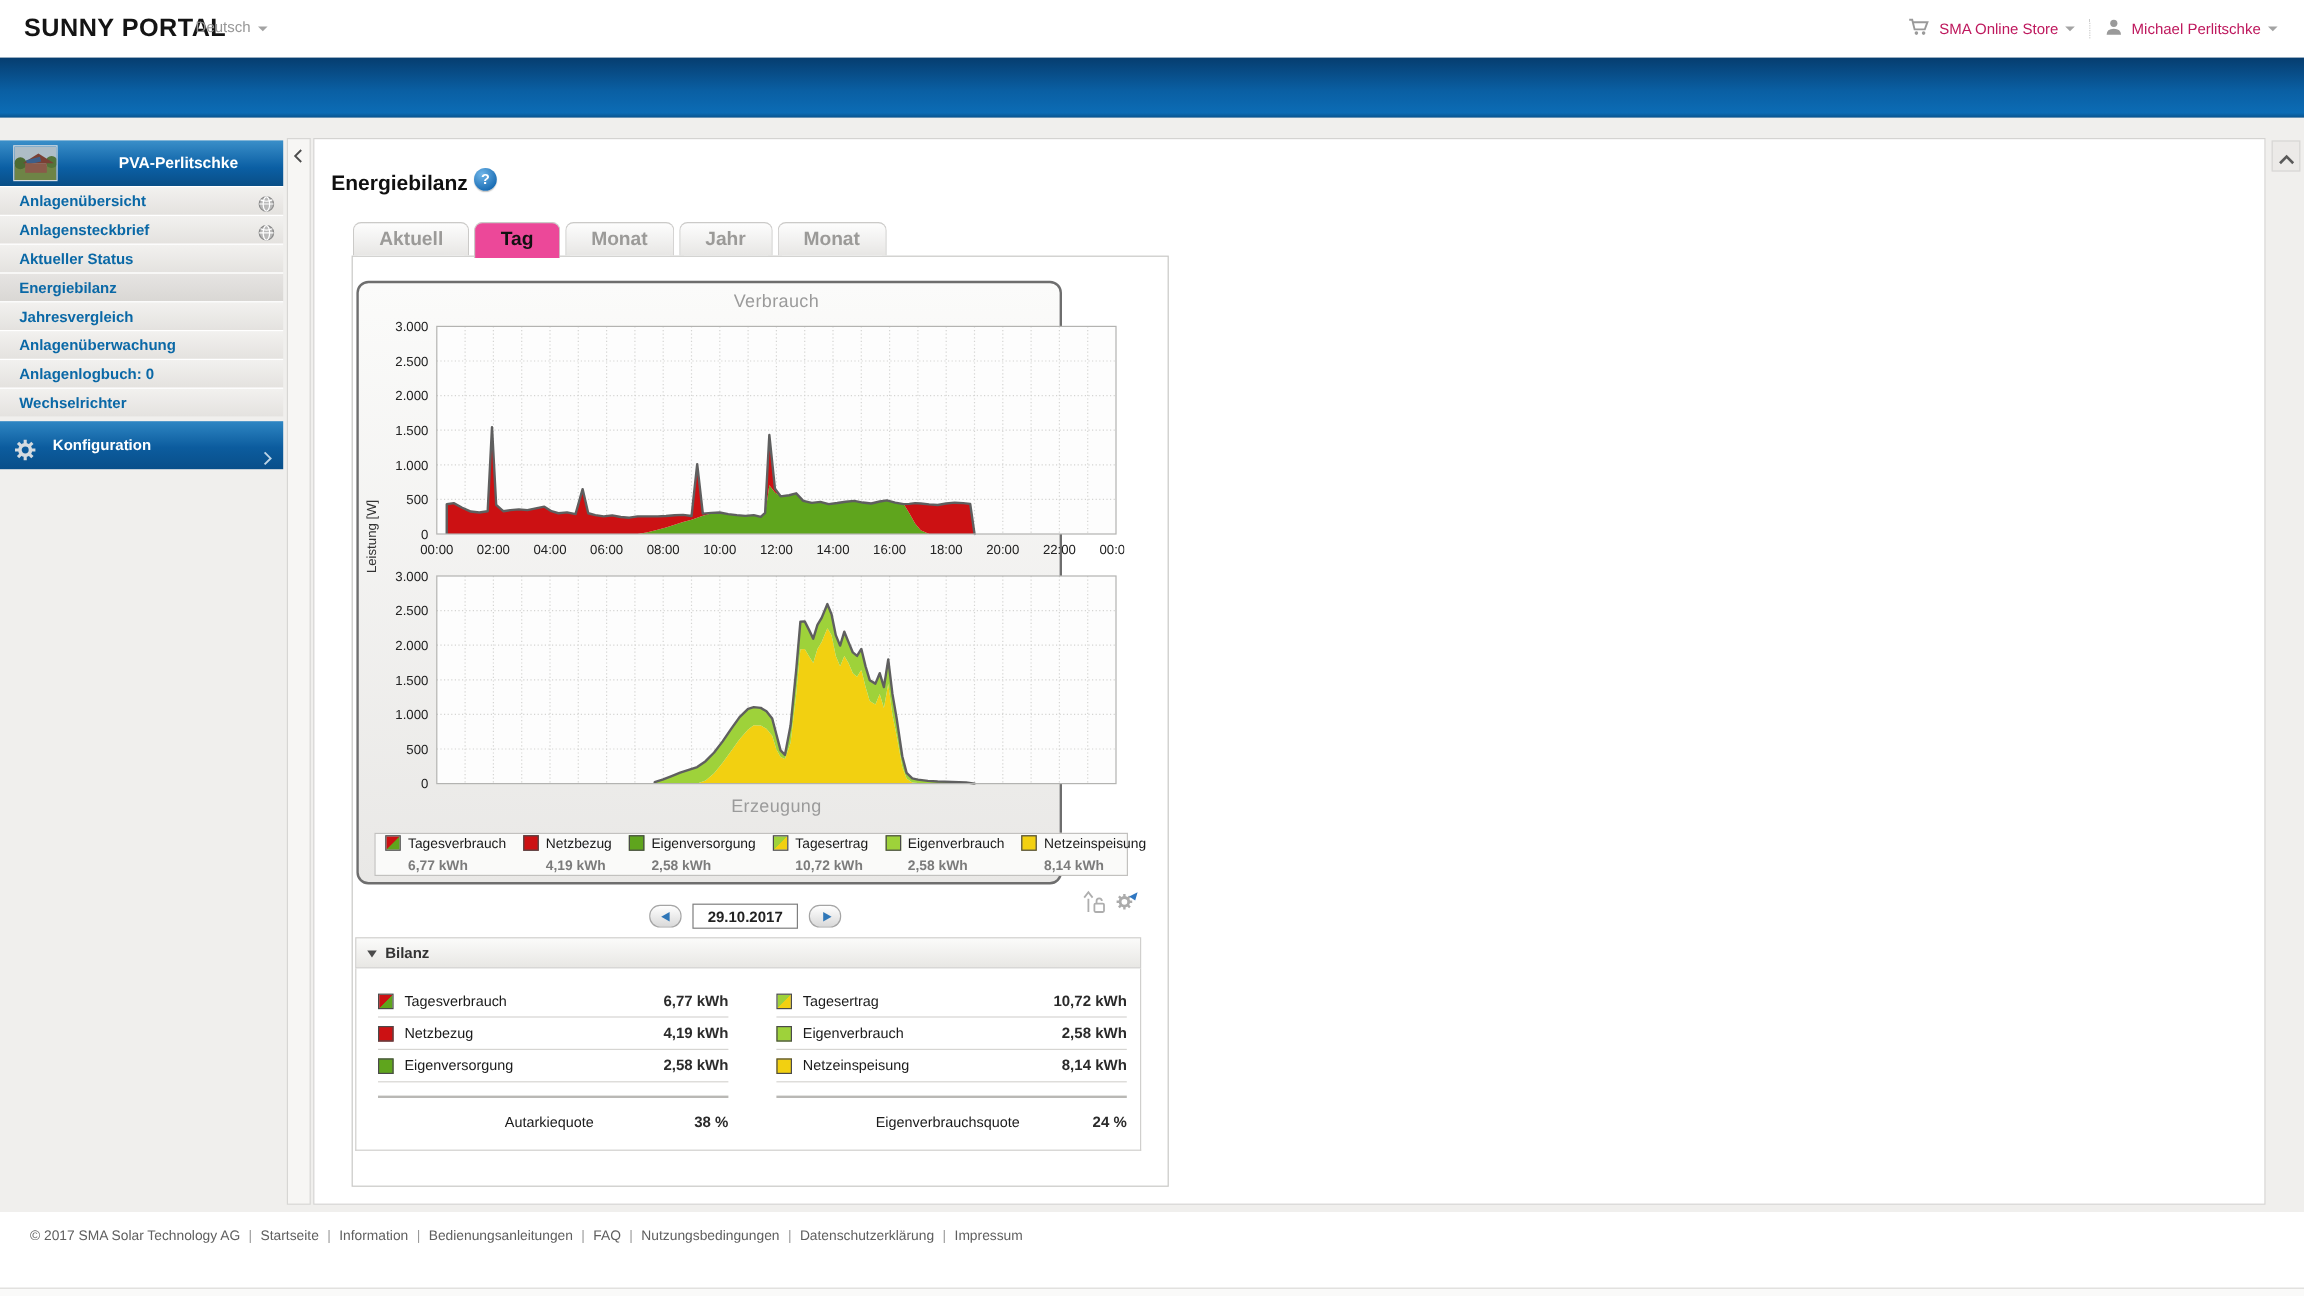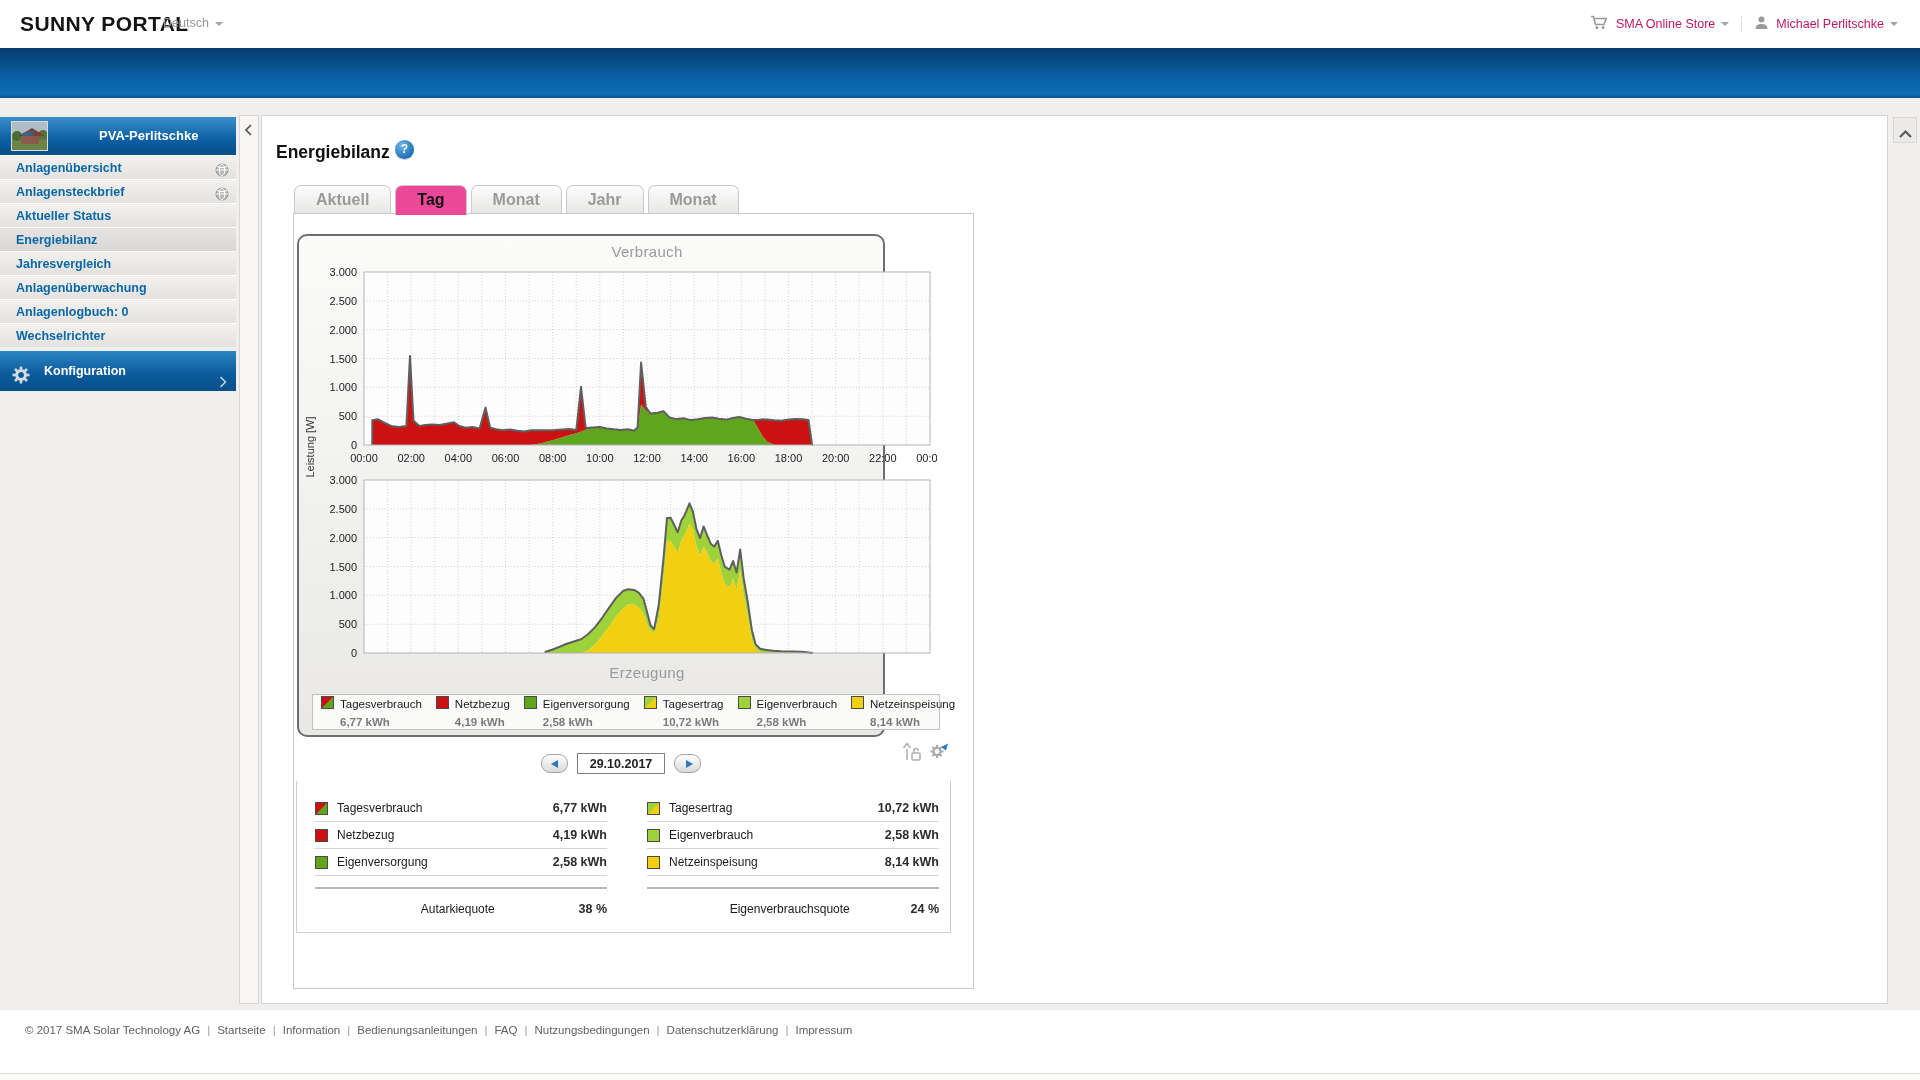--- a/index.html
+++ b/index.html
@@ -393,20 +393,24 @@
                 <line x1="5.4" y1="15.1" x2="7.5" y2="13"></line>
                 <line x1="12.5" y1="8" x2="14.6" y2="5.9"></line>
                 <circle cx="10" cy="10.5" r="3.6" stroke-width="2.4"></circle>
               </g>
               <polygon points="14,6 21,2.5 19,9.5" fill="#2f77c2"></polygon>
             </svg>
         </span>
       </div>
 
       <div class="bilanz">
+        <div class="bilanz-head">
+          <span class="bilanz-caret"></span>
+          <span>Bilanz</span>
+        </div>
         <div class="bilanz-body">
           <div class="b-col left">
             <div class="b-row">
               <span class="swatch" data-swatch="split-red-green"></span>
               <span class="b-label">Tagesverbrauch</span>
               <span class="b-value">6,77 kWh</span>
             </div>
             <div class="b-row">
               <span class="swatch" data-swatch="red"></span>
               <span class="b-label">Netzbezug</span>

